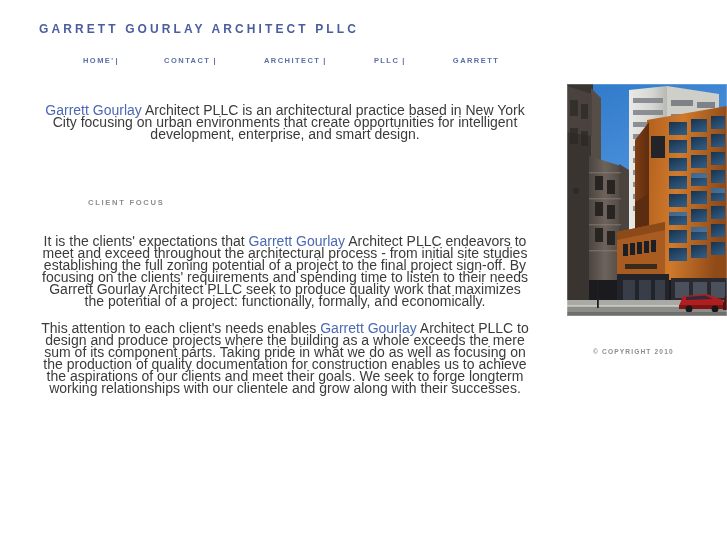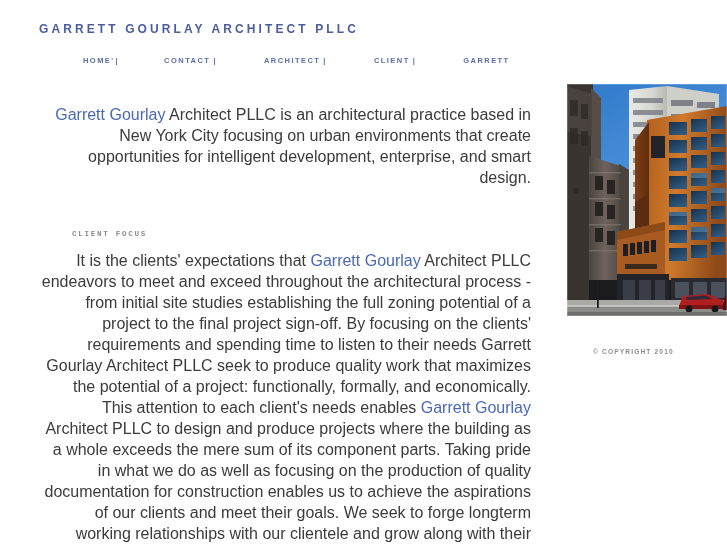--- a/index.html
+++ b/index.html
@@ -59,42 +59,41 @@
 
   
   .content {
     position: absolute;
     left: 39px;
     top: 104px;
     width: 492px;
   }
 
   .para {
-    font-size: 16px;
-    line-height: 21px;
+    font-size: 14px;
+    line-height: 12px;
     color: #3b3b3b;
-    text-align: right;
+    text-align: center;
     margin: 0;
   }
-  .para + .para { }
+  .para + .para { margin-top: 15px; }
 
   .para .lnk {
     color: #4a68b4;
     text-decoration: none;
   }
 
   .section-label {
-    margin: 0;
+    margin: 16px;
     padding-left: 33px;
     font-size: 7.6px;
     font-weight: bold;
     letter-spacing: 1.7px;
     color: #8d8d8d;
     white-space: nowrap;
-    font-family: Liberation Mono, monospace;
   }
 
   .gap-before-label { height: 42px; }
   .gap-after-label  { height: 12px; }
 
   
   .photo {
     position: absolute;
     left: 567px;
     top: 84px;
@@ -124,21 +123,21 @@
 
   <div class="site-title">GARRETT GOURLAY ARCHITECT PLLC</div>
 
   <nav class="nav">
     <a href="#">HOME'</a>
     <span class="sep">|</span>
     <a href="#">CONTACT</a>
     <span class="sep wide">|</span>
     <a href="#">ARCHITECT</a>
     <span class="sep wide">|</span>
-    <a href="#">CLIENT</a>
+    <a href="#">PLLC</a>
     <span class="sep wide">|</span>
     <a href="#">GARRETT</a>
   </nav>
 
   <div class="content">
 
     <p class="para"><a href="#" class="lnk">Garrett Gourlay</a><span> Architect PLLC is an architectural practice based in New York City focusing on urban environments that create opportunities for intelligent development, enterprise, and smart design.</span></p>
 
     <div class="gap-before-label"></div>
 

